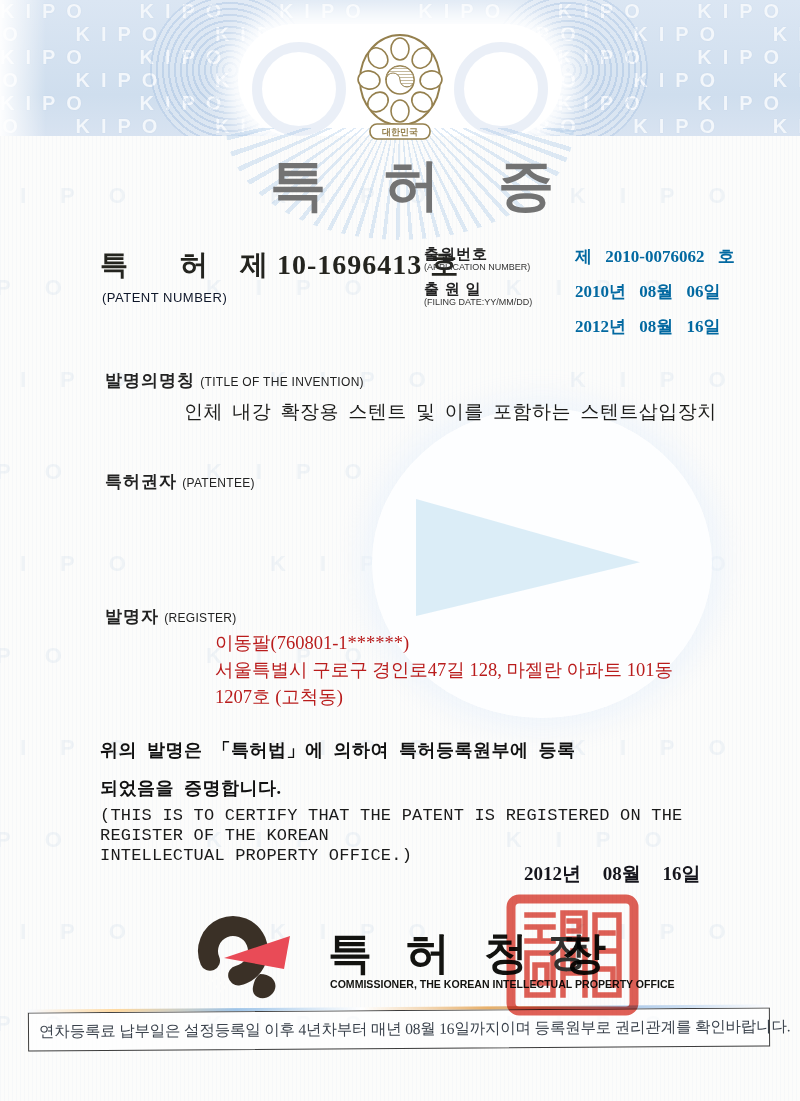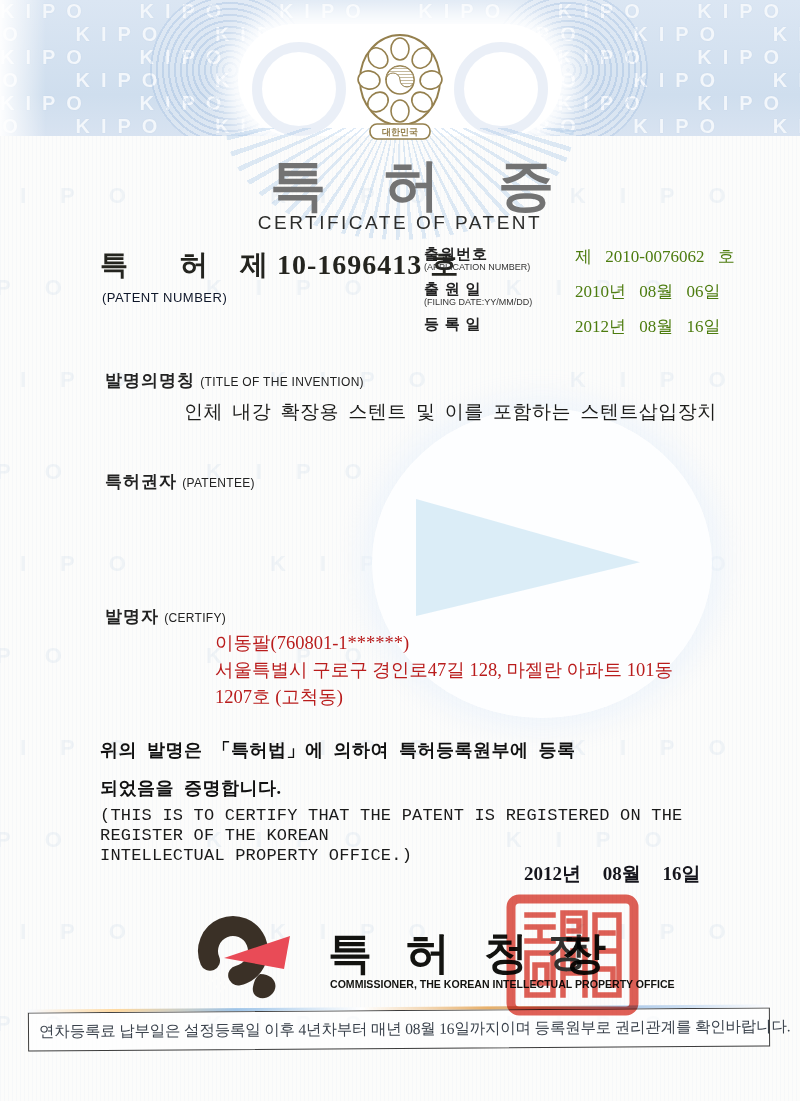--- a/index.html
+++ b/index.html
@@ -53,22 +53,22 @@
     font-family:"Liberation Sans","DejaVu Sans",sans-serif;
     font-size:19px;letter-spacing:2.5px;color:#2d2d2b;}
   .pat-label{left:100px;top:246px;font-size:28px;font-weight:bold;letter-spacing:52px;color:#24241f;text-align:center;}
   .pat-value{left:240px;top:246px;font-size:28px;font-weight:600;color:#24241f;letter-spacing:1px;}
   .pat-en{left:102px;top:290px;font-family:"Liberation Sans","DejaVu Sans",sans-serif;
     font-size:13px;color:#0f172a;letter-spacing:.5px;}
   .info-col{left:424px;top:246px;width:372px;}
   .info-row{position:relative;margin-bottom:9px;}
   .info-row .lkr{font-size:15px;font-weight:bold;letter-spacing:1px;color:#222;line-height:16px;}
   .info-row .len{font-family:Liberation Sans, sans-serif;font-size:9px;color:#333;line-height:10px;}
-  .info-row .val{position:absolute;left:151px;top:-1px;font-size:17px;font-weight:normal;
-    word-spacing:9px;color:#4d7c0f;white-space:nowrap;}
+  .info-row .val{position:absolute;left:151px;top:-1px;font-size:17px;font-weight:bold;
+    word-spacing:9px;color:#0369a1;white-space:nowrap;}
   .sec-label{font-size:17px;font-weight:bold;letter-spacing:1px;color:#222;}
   .sec-label .en{font-family:"Liberation Sans","DejaVu Sans",sans-serif;
     font-size:12px;font-weight:normal;letter-spacing:.3px;}
   .lab-invention{left:105px;top:369px;}
   .invention-content{left:184px;top:399px;font-size:19px;font-weight:500;
     letter-spacing:.5px;word-spacing:4px;color:#1c1c1a;}
   .lab-patentee{left:105px;top:470px;}
   .patentee-lines{left:215px;top:497px;width:575px;font-size:18.5px;font-weight:500;
     line-height:29px;white-space:pre-line;color:#1c1c1a;}
   .lab-inventor{left:105px;top:605px;}
@@ -146,57 +146,55 @@
       <div class="wm-row off">KIPO KIPO KIPO KIPO KIPO KIPO KIPO KIPO KIPO KIPO KIPO KIPO </div>
       <div class="wm-row">KIPO KIPO KIPO KIPO KIPO KIPO KIPO KIPO KIPO KIPO KIPO KIPO </div>
       <div class="wm-row off">KIPO KIPO KIPO KIPO KIPO KIPO KIPO KIPO KIPO KIPO KIPO KIPO </div>
       <div class="wm-row">KIPO KIPO KIPO KIPO KIPO KIPO KIPO KIPO KIPO KIPO KIPO KIPO </div>
       <div class="wm-row off">KIPO KIPO KIPO KIPO KIPO KIPO KIPO KIPO KIPO KIPO KIPO KIPO </div>
     </div>
   <div class="wm-circle"></div>
   <div class="wm-triangle"></div>
 
   <div class="layer title-kr">특허증</div>
-  <div class="layer title-en">CERTIFICATE OF PATENT</div>
 
   <div class="layer pat-label">특허</div>
   <div class="layer pat-value">제 10-1696413 호</div>
   <div class="layer pat-en">(PATENT NUMBER)</div>
 
   <div class="layer info-col">
     <div class="info-row">
       <div class="lkr">출원번호</div>
       <div class="len">(APPLICATION NUMBER)</div>
       <div class="val">제 2010-0076062 호</div>
     </div>
     <div class="info-row">
       <div class="lkr">출 원 일</div>
       <div class="len">(FILING DATE:YY/MM/DD)</div>
       <div class="val">2010년 08월 06일</div>
     </div>
     <div class="info-row">
-      <div class="lkr">등 록 일</div>
       <div class="val">2012년 08월 16일</div>
     </div>
   </div>
 
   <div class="layer sec-label lab-invention">
     <span>발명의명칭</span>
     <span class="en">(TITLE OF THE INVENTION)</span>
   </div>
   <div class="layer invention-content">인체 내강 확장용 스텐트 및 이를 포함하는 스텐트삽입장치</div>
 
   <div class="layer sec-label lab-patentee">
     <span>특허권자</span>
     <span class="en">(PATENTEE)</span>
   </div>
 
   <div class="layer sec-label lab-inventor">
     <span>발명자</span>
-    <span class="en">(CERTIFY)</span>
+    <span class="en">(REGISTER)</span>
   </div>
   <div class="layer inventor-lines">이동팔(760801-1******)
 서울특별시 구로구 경인로47길 128, 마젤란 아파트 101동
 1207호 (고척동)</div>
 
   <div class="layer statement-kr">위의 발명은 「특허법」에 의하여 특허등록원부에 등록
 되었음을 증명합니다.</div>
   <div class="layer statement-en">(THIS IS TO CERTIFY THAT THE PATENT IS REGISTERED ON THE REGISTER OF THE KOREAN
 INTELLECTUAL PROPERTY OFFICE.)</div>
 

